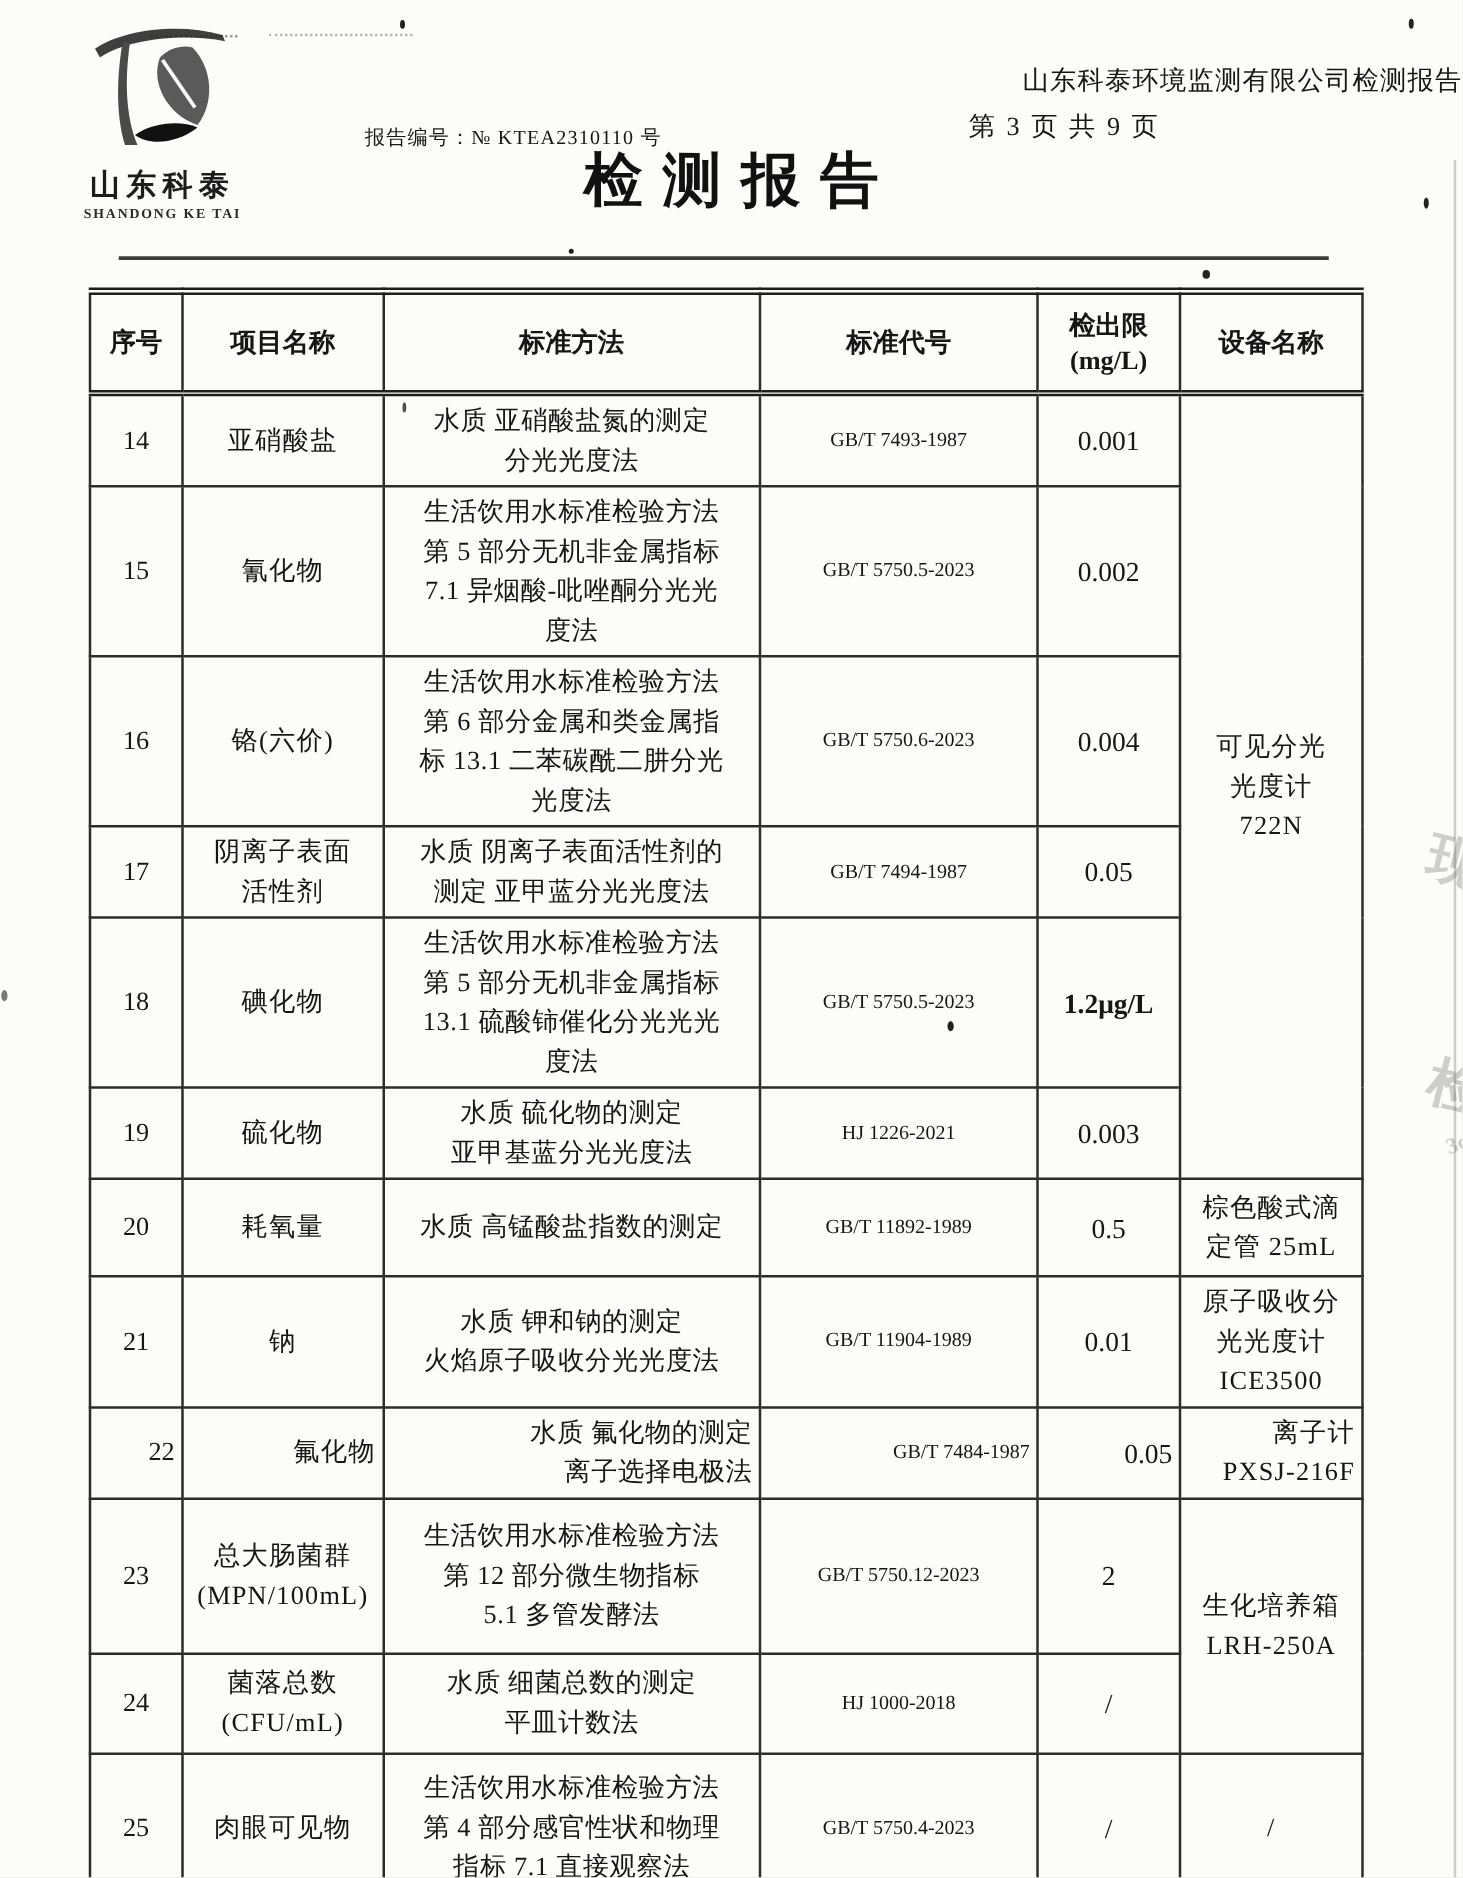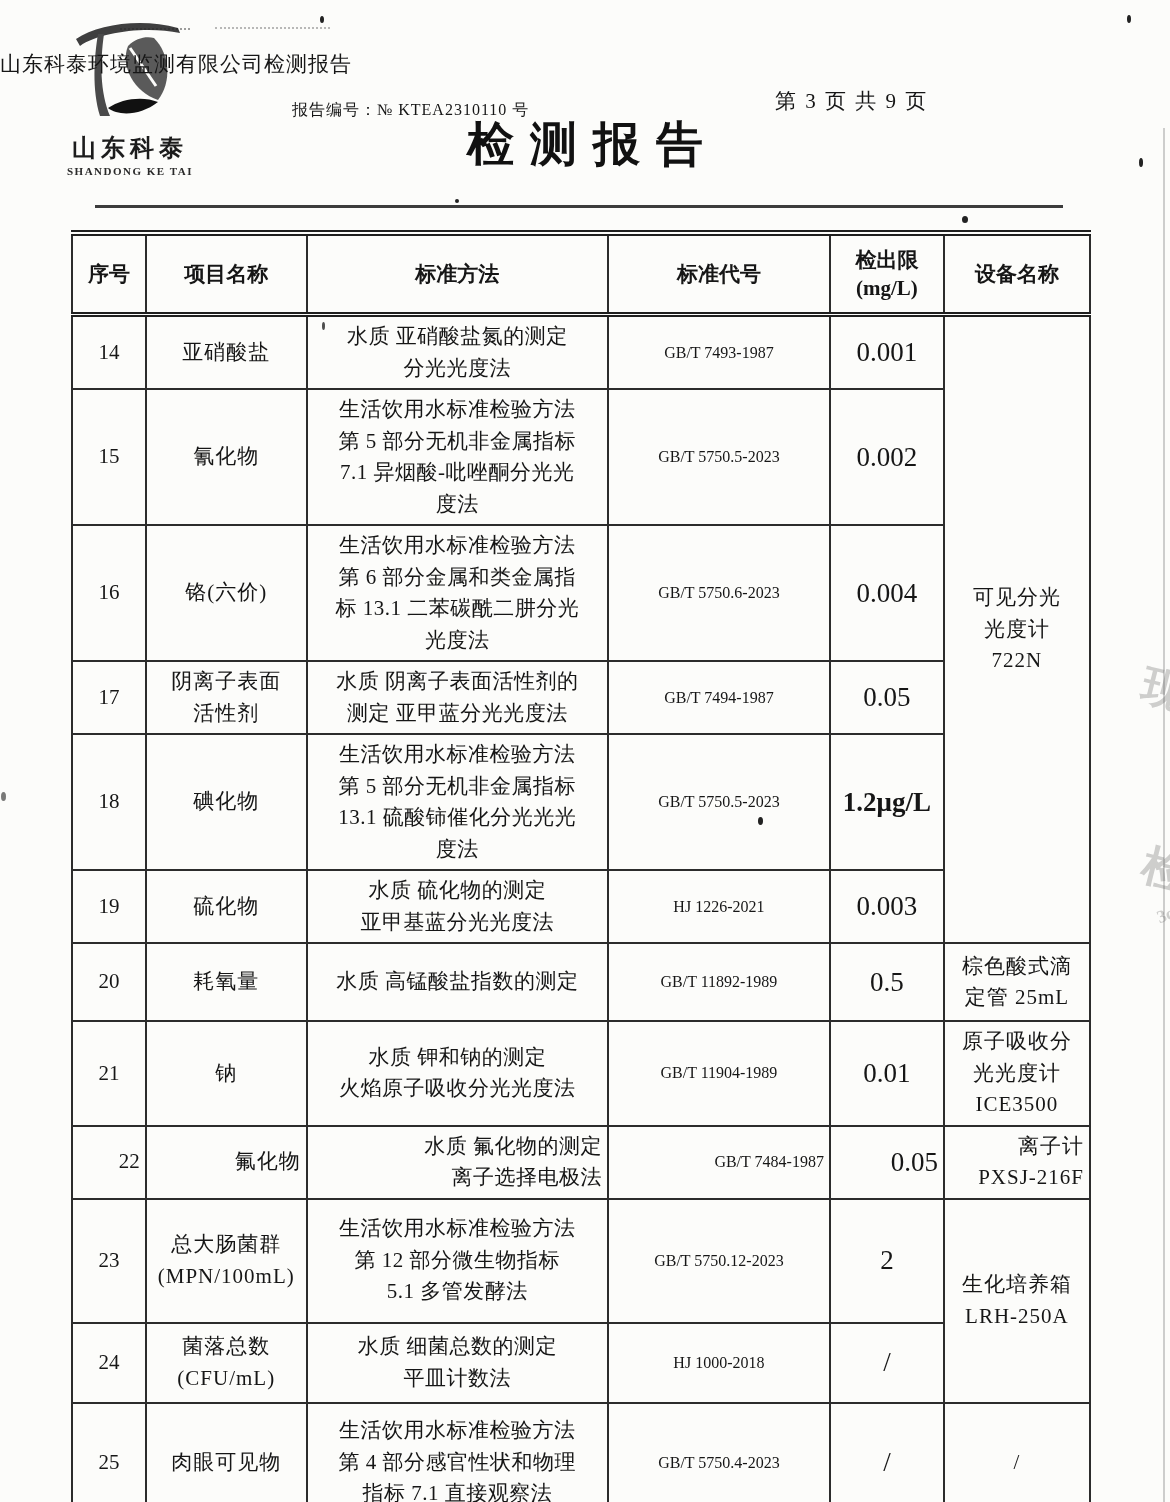--- a/index.html
+++ b/index.html
@@ -13,21 +13,21 @@
     color:#161616;
   }
 
   
   .logo{position:absolute;left:40px;top:12px;width:180px;text-align:center;}
   .logo svg{display:block;margin:0 auto;}
   .logo-cn{font-size:24px;font-weight:bold;letter-spacing:5px;color:#1c1c1c;margin-top:2px;font-family:"Liberation Serif","DejaVu Serif",serif;}
   .logo-en{font-size:11px;font-weight:bold;letter-spacing:1.5px;color:#2a2a2a;margin-top:1px;font-family:"Liberation Serif","DejaVu Serif",serif;}
 
   
-  .company-line{position:absolute;top:50px;left:0;width:100%;text-align:left;font-size:21px;letter-spacing:1px;}
+  .company-line{position:absolute;top:50px;left:0;width:100%;text-align:right;font-size:21px;letter-spacing:1px;}
   .report-no{position:absolute;top:100px;left:292px;font-size:16px;letter-spacing:1px;}
   .page-indicator{position:absolute;top:87px;left:775px;font-size:21px;letter-spacing:2px;}
   .report-title{position:absolute;top:113px;left:0;width:100%;text-align:center;
     font-size:47px;font-weight:bold;letter-spacing:16px;text-indent:16px;
     font-family:"Liberation Sans","DejaVu Sans",sans-serif;color:#111;}
   .title-rule{position:absolute;left:95px;top:205px;width:968px;height:3px;background:#3c3c3c;}
 
   
   table.report{
     position:absolute;left:71px;top:230px;width:1020px;
@@ -43,21 +43,21 @@
     line-height:1.5;
   }
   table.report thead th{
     height:68px;font-size:21px;font-weight:bold;
     border-bottom:5px double #1e1e1e;line-height:1.35;
   }
   td.c-no{font-size:21px;}
   td.c-name{font-size:21px;letter-spacing:1px;}
   td.c-method{font-size:21px;letter-spacing:0.5px;}
   td.c-code{font-size:16px;}
-  td.c-limit{font-size:27px;}
+  td.c-limit{font-size:22px;}
   td.c-limit.bold{font-weight:bold;}
   td.c-equip{font-size:21px;letter-spacing:1px;}
 
   
   .page-edge{position:absolute;top:128px;bottom:0;right:5px;width:2px;background:rgba(40,40,40,.22);}
   .bleed{position:absolute;right:-16px;color:rgba(75,75,75,.26);font-size:44px;transform:rotate(14deg);font-weight:bold;}
   .bleed.small{font-size:18px;transform:rotate(-20deg);}
   .speck{position:absolute;background:#222;border-radius:50%;}
   .dashline{position:absolute;height:0;border-top:2px dotted rgba(40,40,40,.45);}
 </style>

